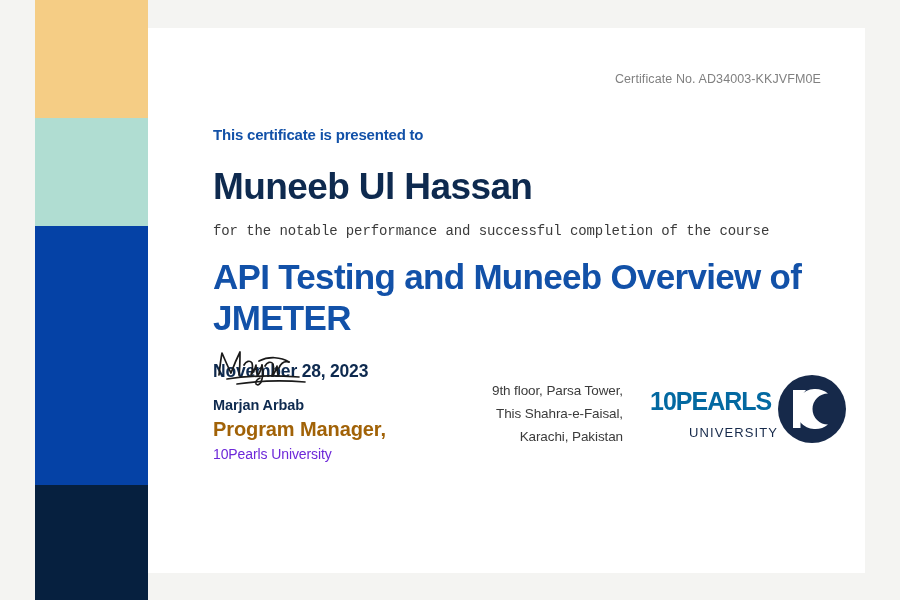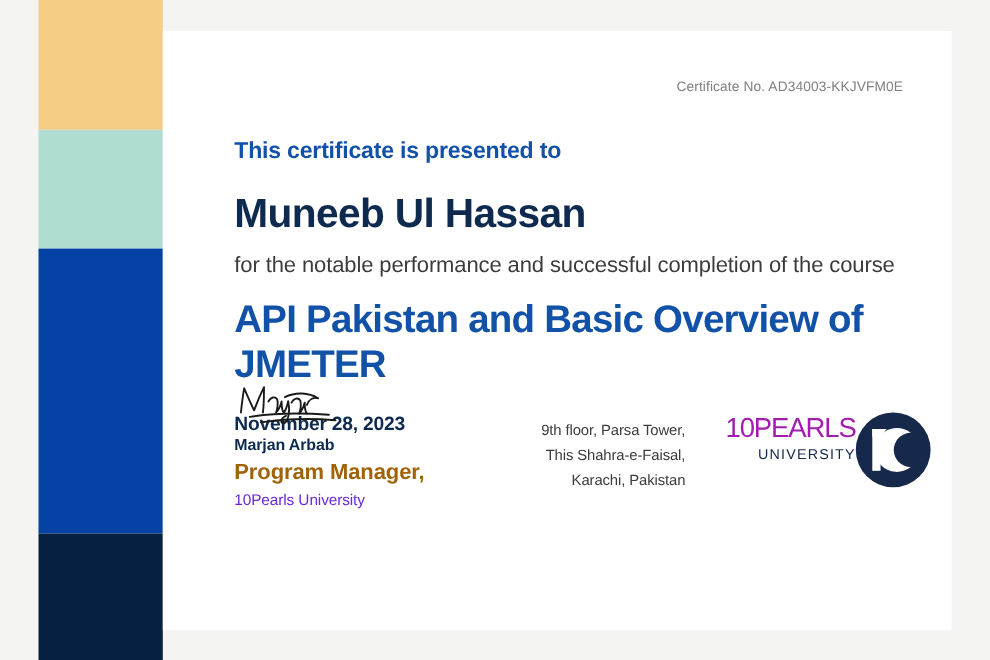--- a/index.html
+++ b/index.html
@@ -64,41 +64,42 @@
   }
 
   .content {
     position: absolute;
     left: 65px;
     top: 98px;
     width: 620px;
   }
 
   .presented-to {
-    font-size: 21px;
+    font-size: 15px;
     font-weight: bold;
     color: #1251a8;
     letter-spacing: -0.2px;
     margin: 0;
   }
 
   .recipient {
     font-size: 37px;
     font-weight: bold;
     color: #0e2a4f;
     letter-spacing: -0.6px;
     margin: 25px 0 0 0;
     line-height: 1.05;
   }
 
   .subtitle {
-    font-size: 20px;
+    font-size: 14px;
     color: #3b3b3b;
     margin: 16px 0 0 0;
     letter-spacing: -0.1px;
+    font-family: Liberation Mono, monospace;
   }
 
   .course-title {
     font-size: 35px;
     font-weight: bold;
     color: #1251a8;
     letter-spacing: -0.7px;
     line-height: 1.17;
     margin: 18px 0 0 0;
     max-width: 600px;
@@ -177,25 +178,25 @@
   }
   .logo-wordmark {
     position: absolute;
     left: 0;
     top: 4px;
     text-align: right;
     width: 140px;
   }
   .logo-main {
     font-size: 25px;
-    font-weight: normal;
-    color: #a21caf;
+    font-weight: bold;
+    color: #0369a1;
     letter-spacing: -1px;
     line-height: 1;
-    margin: 0;
+    margin: 12px;
   }
   .logo-sub {
     font-size: 13px;
     color: #16294a;
     letter-spacing: 1.1px;
     line-height: 1;
     margin: 4px 0 0 0;
   }
   .logo-mark {
     position: absolute;
@@ -221,21 +222,21 @@
 
     <div class="cert-no">Certificate No. AD34003-KKJVFM0E</div>
 
     <div class="content">
       <p class="presented-to">This certificate is presented to</p>
 
       <p class="recipient">Muneeb Ul Hassan</p>
 
       <p class="subtitle">for the notable performance and successful completion of the course</p>
 
-      <p class="course-title">API Pakistan and Basic Overview of JMETER</p>
+      <p class="course-title">API Testing and Muneeb Overview of JMETER</p>
 
       <p class="date">November 28, 2023</p>
     </div>
 
     <div class="footer">
 
       <div class="sign-block">
         <svg class="signature-mark" viewBox="0 0 105 42">
           <g fill="none" stroke="#1a1a1a" stroke-width="1.7" stroke-linecap="round" stroke-linejoin="round">
             <path d="M6 27 C7 18, 8 10, 9 5 C12 12, 15 19, 18 25 C21 17, 24 10, 27 4

